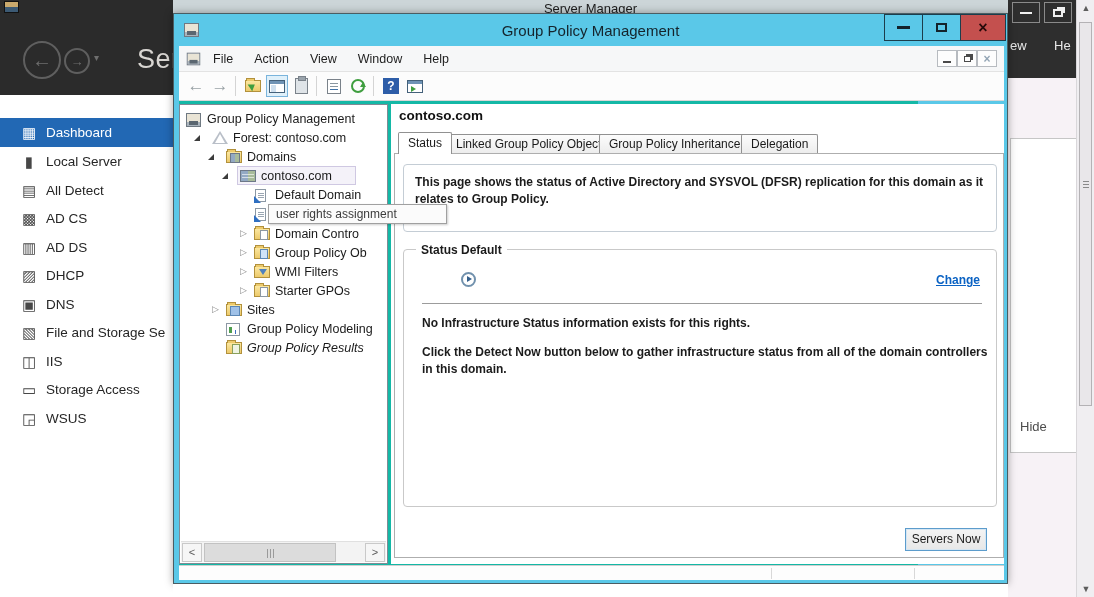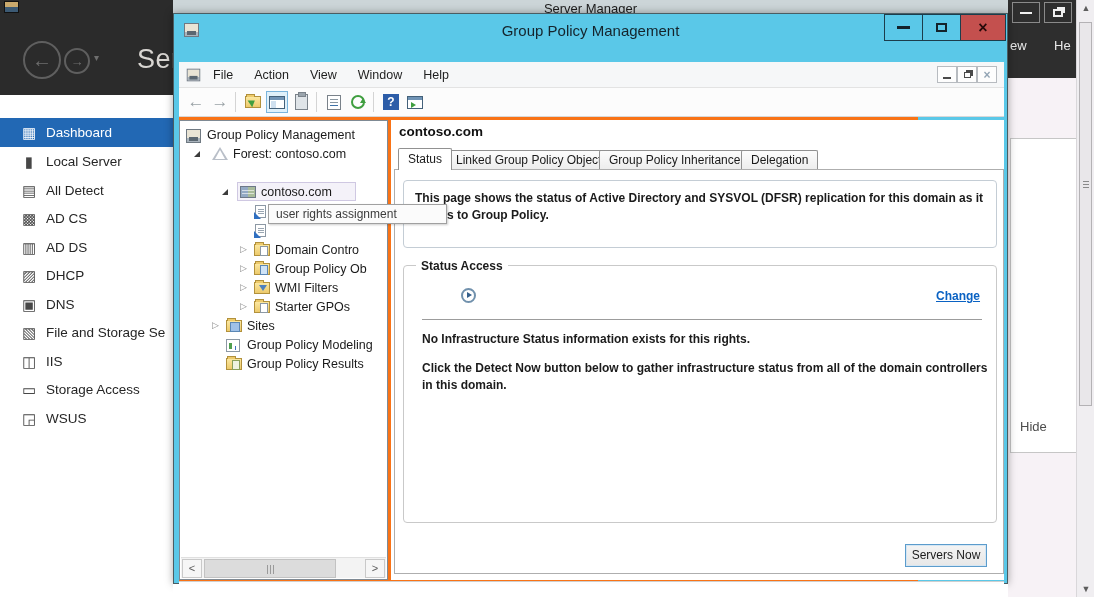--- a/index.html
+++ b/index.html
@@ -49,21 +49,21 @@
   #gpm-title { position:absolute; left:0; top:0; width:100%; height:32px; display:flex; align-items:center; }
   #gpm-title-text { position:absolute; left:50%; transform:translateX(-50%); font-size:15px; color:#15242c; white-space:nowrap; }
   .ic-console { width:15px; height:14px; background:linear-gradient(#e9e4d5 0 8px,#aab4bd 8px); border:1px solid #6f7982; position:relative; }
   .ic-console::after { content:""; position:absolute; left:2px; bottom:1px; width:9px; height:4px; background:#5b6771; }
   #gpm-title .ic-console { margin-left:10px; }
   .tbtn { position:absolute; top:0; height:27px; border:1px solid #1c3d4c; display:flex; align-items:center; justify-content:center; }
   #gpm-min { left:710px; width:39px; } #gpm-min i { width:13px; height:3px; background:#13232b; display:block; }
   #gpm-max { left:748px; width:39px; } #gpm-max i { width:11px; height:9px; border:2px solid #13232b; display:block; }
   #gpm-close { left:786px; width:46px; background:#c4504e; color:#260a0a; font-size:16px; font-weight:bold; }
 
-  #gpm-inner { position:absolute; left:5px; top:48px; width:739px; height:534px; background:#f97316; }
+  #gpm-inner { position:absolute; left:5px; top:32px; width:739px; height:534px; background:#14b8a6; }
   #gpm-menubar { position:absolute; left:0; top:0; width:825px; height:26px; background:#f6f7f8; border-bottom:1px solid #e3e3e3; display:flex; align-items:center; }
   #gpm-menubar .ic-console { margin-left:7px; margin-right:12px; transform:scale(.9); }
   .menu-item { font-size:12.5px; color:#1e1e1e; margin-right:21px; }
   .cbtn { position:absolute; top:4px; width:20px; height:17px; background:#fdfdfd; border:1px solid #b7bbc0; display:flex; align-items:center; justify-content:center; }
   #c-min { left:758px; } #c-min i { width:8px; height:2px; background:#4a4a4a; display:block; margin-top:6px; }
   #c-restore { left:778px; } #c-restore i { width:7px; height:6px; border:1px solid #4a4a4a; box-shadow:2px -2px 0 -0px #4a4a4a; display:block; }
   #c-close { left:798px; color:#93a5b5; font-size:12px; font-weight:bold; }
 
   #gpm-toolbar { position:absolute; left:0; top:26px; width:825px; height:29px; background:#fcfcfc; border-bottom:1px solid #d8d8d8; display:flex; align-items:center; }
   .tb { width:22px; height:22px; margin-left:2px; display:flex; align-items:center; justify-content:center; position:relative; flex:none; }
@@ -292,20 +292,25 @@
       <div id="tree-sel"></div>
       <div class="trow" style="top:5px;">
           <span class="nicon ic-console" style="left:6px;"></span>
           <span class="tlabel" style="left:27px;">Group Policy Management</span>
         </div>
       <div class="trow" style="top:24px;">
           <span class="exp-open" style="left:14px;"></span>
           <span class="nicon ic-forest" style="left:32px; top:2px;"></span>
           <span class="tlabel" style="left:53px;">Forest: contoso.com</span>
         </div>
+      <div class="trow" style="top:43px;">
+          <span class="exp-open" style="left:28px;"></span>
+          <span class="nicon fold f-bld" style="left:46px;"></span>
+          <span class="tlabel" style="left:67px;">Domains</span>
+        </div>
       <div class="trow" style="top:62px;">
           <span class="exp-open" style="left:42px;"></span>
           <span class="nicon ic-bld" style="left:60px;"></span>
           <span class="tlabel" style="left:81px;">contoso.com</span>
         </div>
       <div class="trow" style="top:81px;">
           <span class="nicon ic-gpo" style="left:75px;"></span>
           <span class="tlabel" style="left:95px;">Default Domain</span>
         </div>
       <div class="trow" style="top:100px;">
@@ -336,21 +341,21 @@
           <span class="exp-closed" style="left:32px;">▷</span>
           <span class="nicon fold f-grid" style="left:46px;"></span>
           <span class="tlabel" style="left:67px;">Sites</span>
         </div>
       <div class="trow" style="top:215px;">
           <span class="nicon ic-model" style="left:46px;"></span>
           <span class="tlabel" style="left:67px;">Group Policy Modeling</span>
         </div>
       <div class="trow" style="top:234px;">
           <span class="nicon fold f-res" style="left:46px;"></span>
-          <span class="tlabel" style="left:67px;">Group Policy Results</span>
+          <span class="tlabel" style="left:67px;font-style:italic;">Group Policy Results</span>
         </div>
       <div id="hsb">
         <div class="hsb-btn" style="left:1px;">&lt;</div>
         <div id="hsb-thumb">
             <div id="hsb-grip"></div>
           </div>
         <div class="hsb-btn" style="right:1px;">&gt;</div>
       </div>
     </div>
 
@@ -358,21 +363,21 @@
       <div id="rpane-heading">contoso.com</div>
       <div class="tab active" style="left:7px; top:28px;">Status</div>
       <div class="tab" style="left:55px; top:30px;">Linked Group Policy Objects</div>
       <div class="tab" style="left:208px; top:30px;">Group Policy Inheritance</div>
       <div class="tab" style="left:350px; top:30px;">Delegation</div>
       <div id="outer-box">
         <div id="desc-box">
           <div id="desc-text">This page shows the status of Active Directory and SYSVOL (DFSR) replication for this domain as it relates to Group Policy.</div>
         </div>
         <div id="sd-fieldset">
-          <span id="sd-legend">Status Access</span>
+          <span id="sd-legend">Status Default</span>
           <span id="sd-circle"></span>
           <span id="sd-change">Change</span>
           <div id="sd-sep"></div>
           <div id="sd-noinfo">No Infrastructure Status information exists for this rights.</div>
           <div id="sd-instr">Click the Detect Now button below to gather infrastructure status from all of the domain controllers in this domain.</div>
         </div>
       </div>
       <div id="detect-btn">Servers Now</div>
     </div>
 

